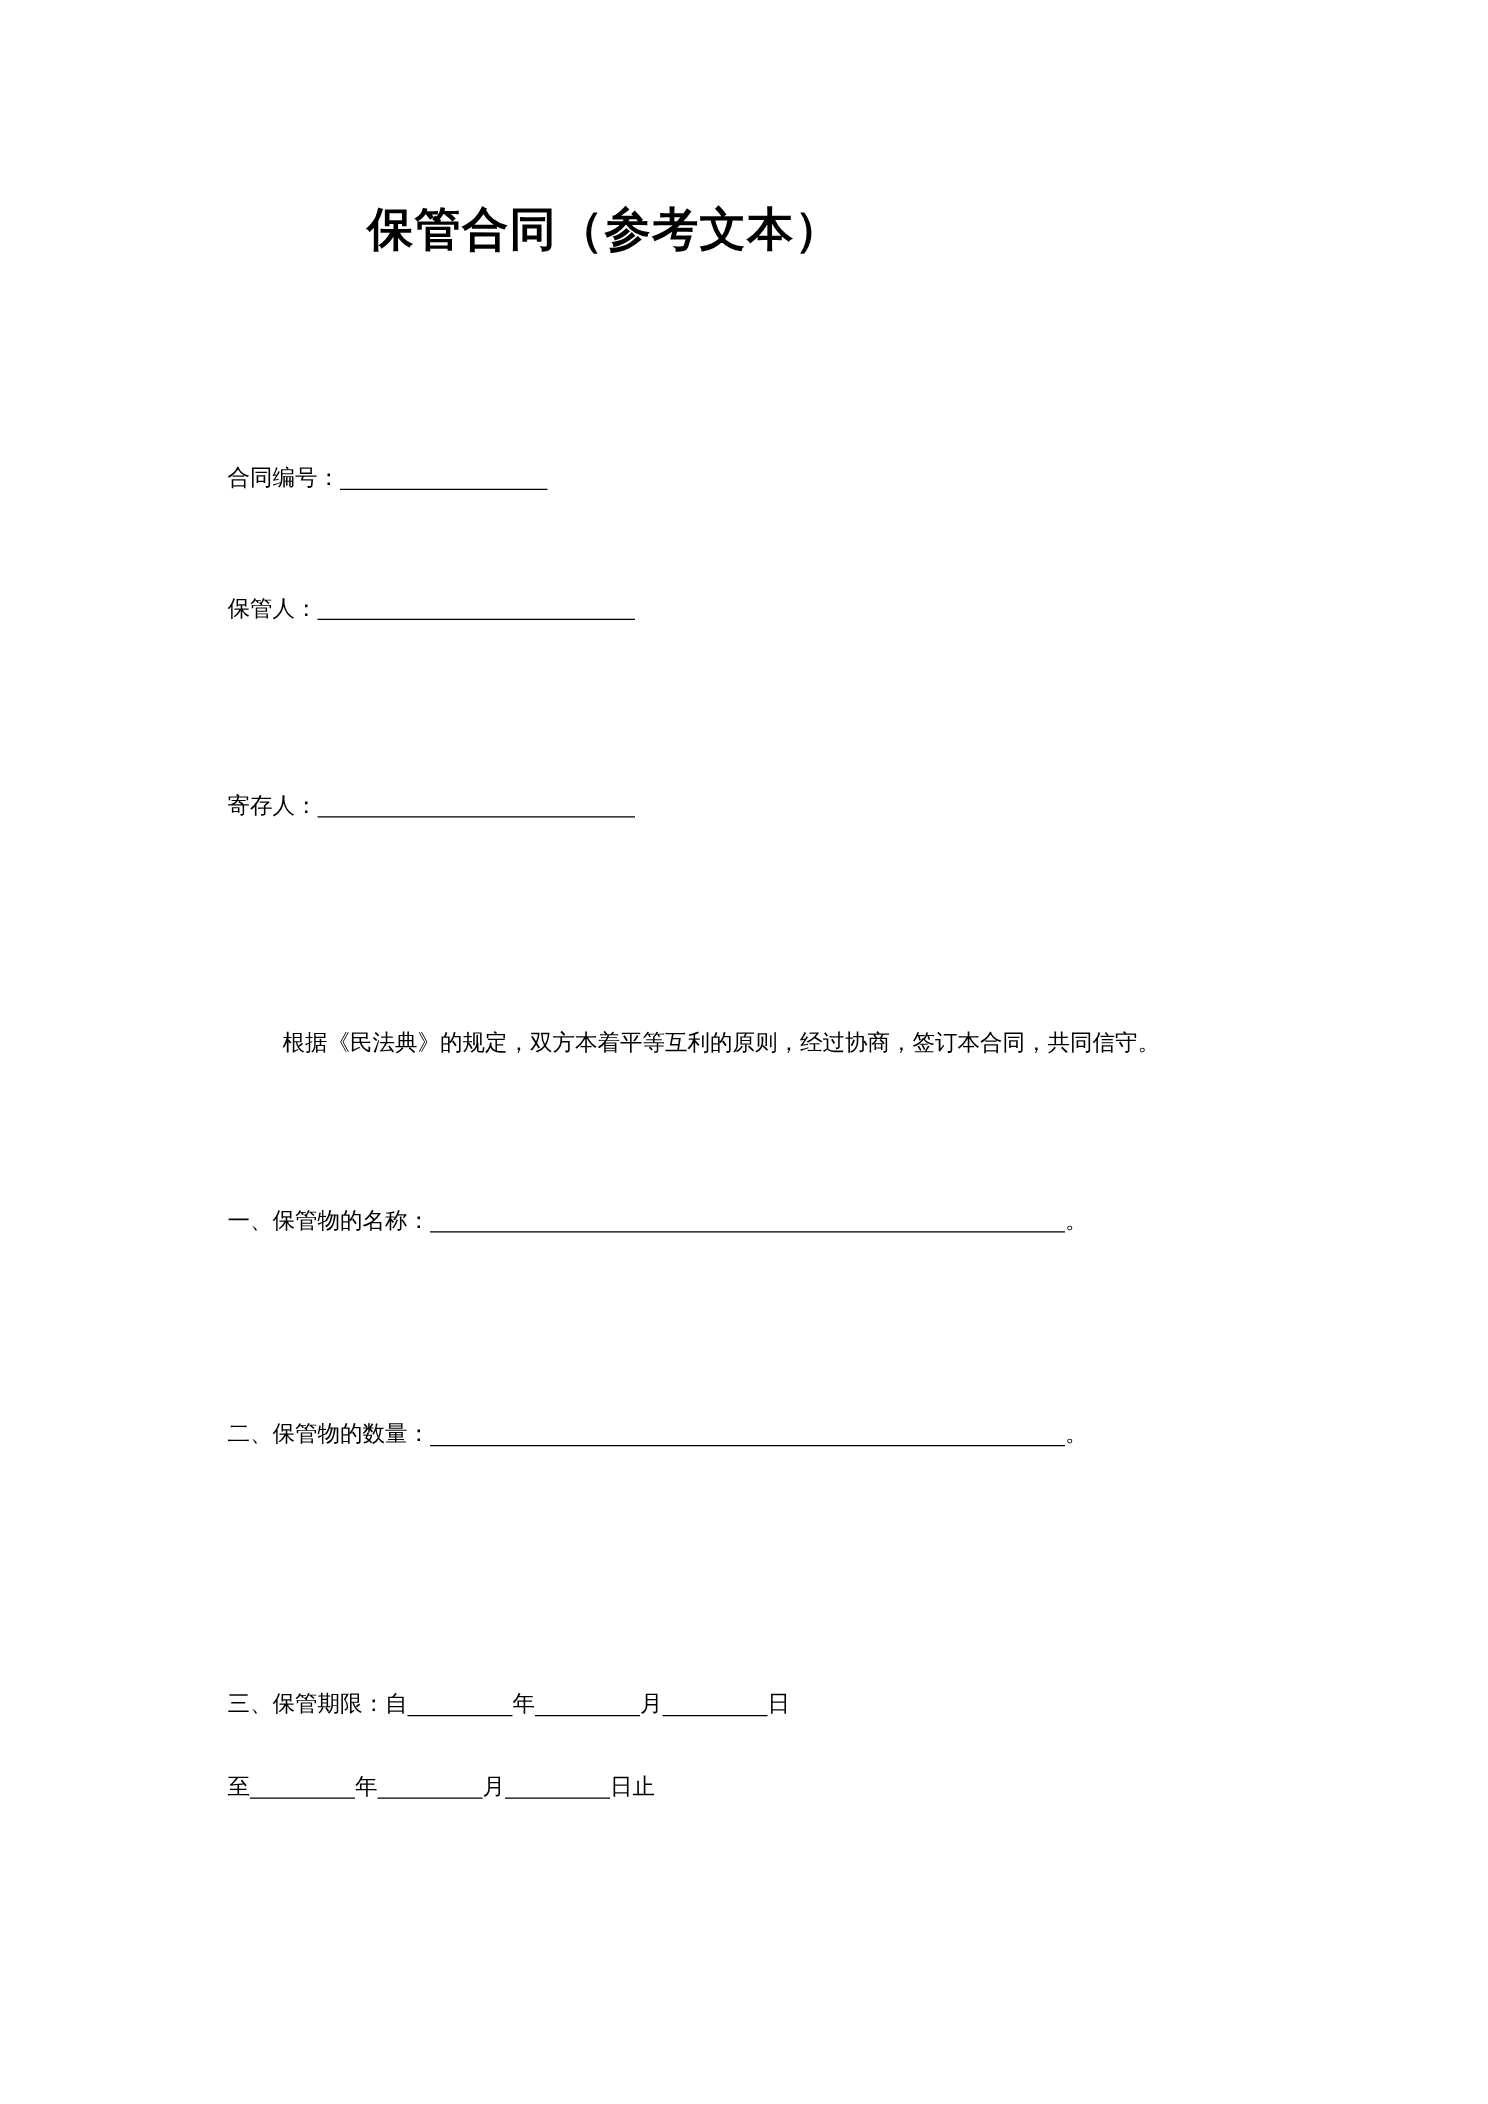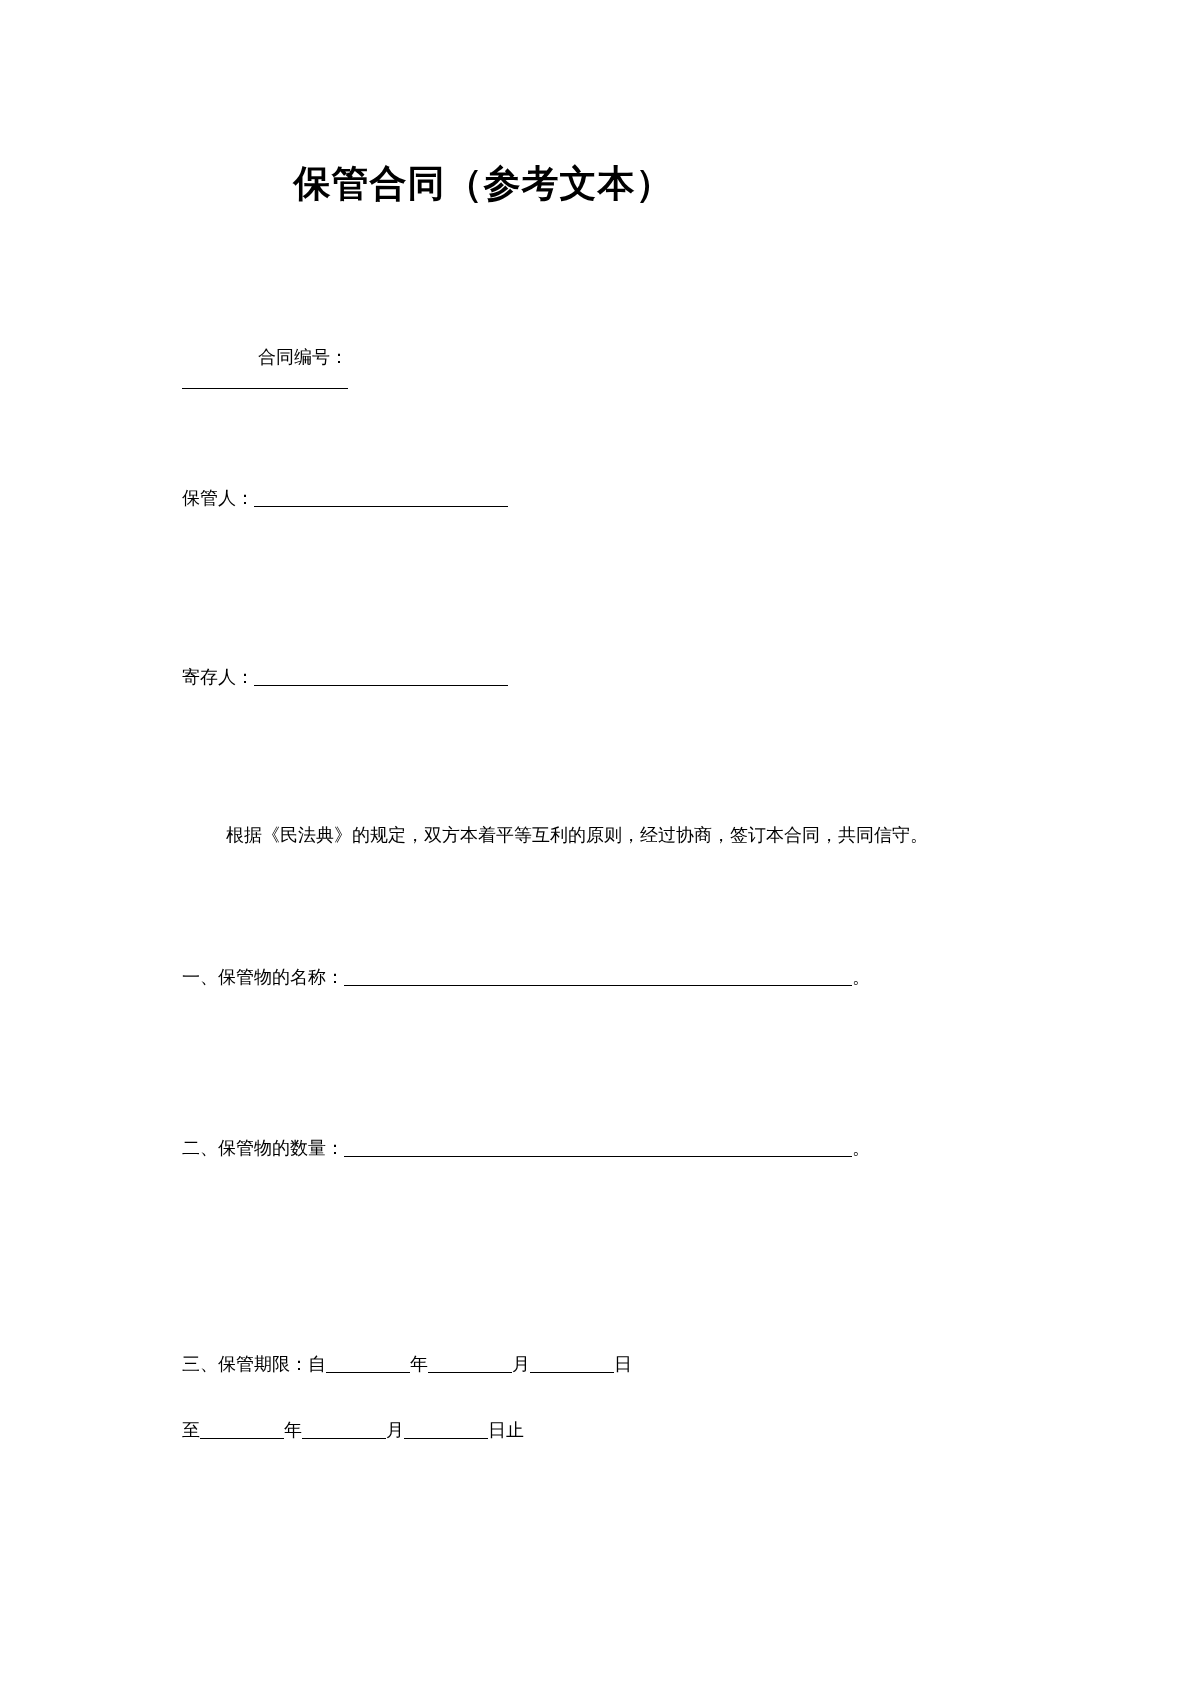--- a/index.html
+++ b/index.html
@@ -40,31 +40,31 @@
       border-bottom: 1px solid #000;
       height: 18px;
       margin-bottom: 4px;
     }
   </style>
 </head>
 <body>
 
 <div class="title">保管合同（参考文本）</div>
 
-<div class="line" style="top:344px;flex-direction:column;">
+<div class="line" style="top:370px;">
   <span>合同编号：</span>
   <span class="blank" style="width:166px;"></span>
 </div>
 
-<div class="line" style="top:485px;">
+<div class="line" style="top:475px;align-items:center;">
   <span>保管人：</span>
   <span class="blank" style="width:254px;"></span>
 </div>
 
-<div class="line" style="top:664px;">
+<div class="line" style="top:632px;">
   <span>寄存人：</span>
   <span class="blank" style="width:254px;"></span>
 </div>
 
 <div class="line" style="top:822px;margin-left:44px;">
   <span>根据《民法典》的规定，双方本着平等互利的原则，经过协商，签订本合同，共同信守。</span>
 </div>
 
 <div class="line" style="top:964px;">
   <span>一、保管物的名称：</span>

